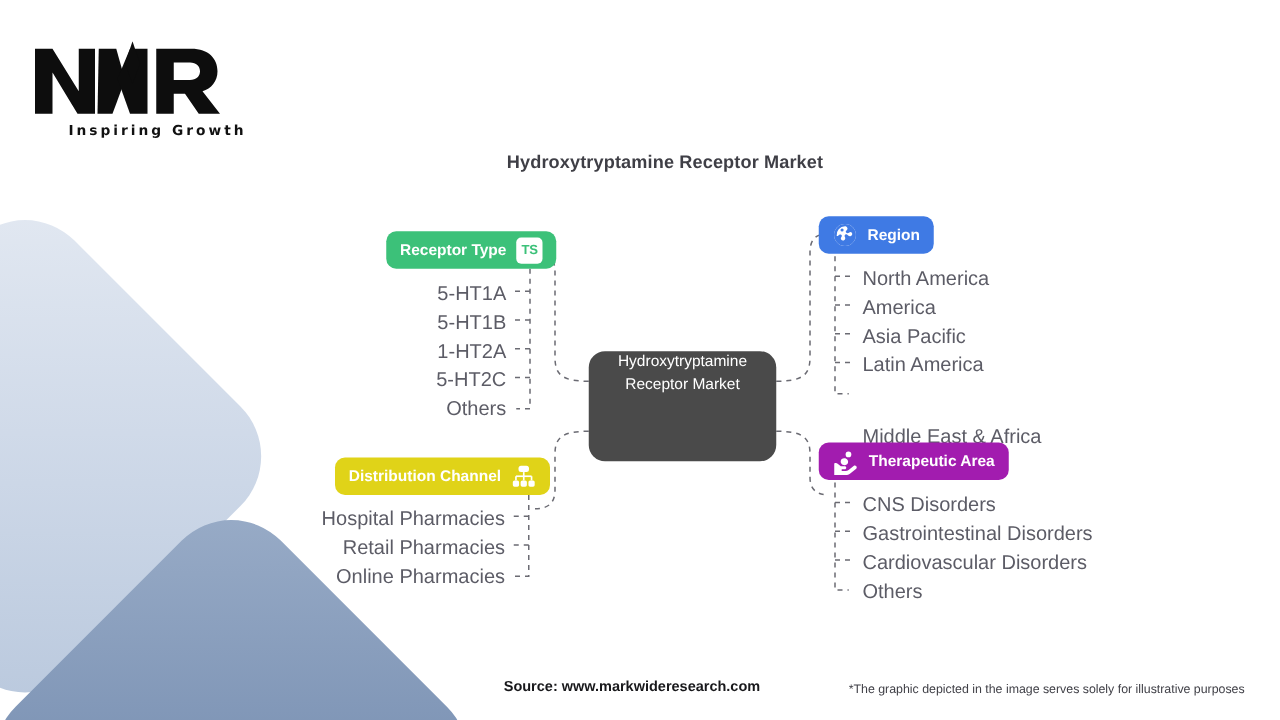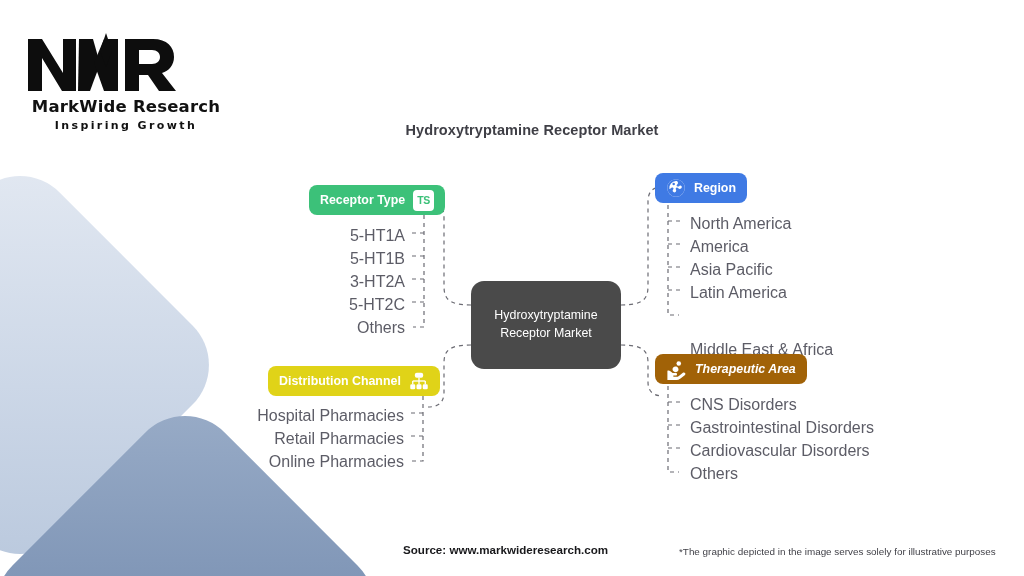--- a/index.html
+++ b/index.html
@@ -48,40 +48,40 @@
   }
 
   
   #connectors { position: absolute; inset: 0; z-index: 1; }
 
   
   #center-node {
     position: absolute; left: 471px; top: 281px;
     width: 150px; height: 88px;
     background: #4a4a4a; border-radius: 13px;
-    display: flex; align-items: center; justify-content: center;
+    display: flex; justify-content: center;
     color: #fff; font-size: 12.4px; line-height: 1.45; text-align: center;
     z-index: 4; padding: 0 8px;
   }
 
   
   .badge {
     position: absolute; z-index: 4;
     display: inline-flex; align-items: center; gap: 8px;
     height: 30px; padding: 0 11px;
     border-radius: 8px;
     color: #fff; font-size: 12.4px; font-weight: 700;
     white-space: nowrap;
   }
   .badge .ico { display: inline-flex; align-items: center; justify-content: center; }
 
   #badge-receptor-type   { left: 309px; top: 185px; background: #3cc179; }
   #badge-region          { left: 655px; top: 173px; background: #3f7ae4; }
   #badge-distribution    { left: 268px; top: 366px; background: #e0d318; }
-  #badge-therapeutic     { left: 655px; top: 354px; background: #a16207; font-style: italic; }
+  #badge-therapeutic     { left: 655px; top: 354px; background: #a21caf; }
 
   
   .ts-chip {
     width: 21px; height: 21px; border-radius: 4px; background: #fff;
     display: flex; align-items: center; justify-content: center;
     font-size: 10.5px; font-weight: 700; color: #3cc179; letter-spacing: -.3px;
   }
 
   
   .leaf {
@@ -113,21 +113,20 @@
     <svg id="logo-mark" width="170" height="62" viewBox="0 0 170 62">
       <g fill="#0d0d0d">
         <path d="M2 58 L2 6 L16 6 L37 40 L37 6 L50 6 L50 58 L36 58 L16 25 L16 58 Z"></path>
         <path d="M56 6 L70 6 L79 34 L88 6 L100 6 L86 58 L73 58 Z" opacity="0"></path>
         <path d="M53 6 L67 6 L74 31 L64 58 L52 58 Z"></path>
         <path d="M78 6 L92 6 L92 58 L78 58 L68 30 Z"></path>
         <path d="M74 18 L80 0 L86 18 L80 34 Z"></path>
         <path d="M99 6 L127 6 C141 6 148 14 148 24 C148 32 143 38 136 40 L150 58 L133 58 L122 42 L113 42 L113 58 L99 58 Z M113 17 L113 31 L126 31 C131 31 134 28 134 24 C134 20 131 17 126 17 Z"></path>
       </g>
     </svg>
-    <div class="logo-line1">MarkWide Research</div>
     <div class="logo-line2">Inspiring Growth</div>
   </div>
 
   <div id="chart-title">Hydroxytryptamine Receptor Market</div>
 
   <svg id="connectors" width="1024" height="576" viewBox="0 0 1024 576">
     <g fill="none" stroke="#6b6b73" stroke-width="1.2" stroke-dasharray="4 4" stroke-linecap="butt">
 
       <path d="M471 305 C 450 305 444 300 444 286 L444 218 C444 205 438 200 428 200"></path>
 
@@ -208,21 +207,21 @@
         <circle cx="14.6" cy="5.2" r="2.6"></circle>
         <path d="M8.2 9.6c1.7-1.5 4.4-1.3 5.6.6.9 1.4.5 3.2-.8 4.2-1.5 1.2-3.7.9-4.8-.6-1-1.3-.9-3.1 0-4.2Z"></path>
         <path d="M1.6 13.4c1.2-.7 2.5-.3 3.4.5l2.6 2.2h3.6c.8 0 1.4.6 1.4 1.3 0 .8-.6 1.4-1.4 1.4H8.4v1.6h3.5c1 0 2-.4 2.8-1l4.6-3.6c.8-.6 1.9-.5 2.5.3.6.8.4 1.9-.4 2.5l-5.2 4c-1.2.9-2.7 1.4-4.2 1.4H1.6Z"></path>
       </svg>
     </span>
     <span>Therapeutic Area</span>
   </div>
 
   <div class="leaf left" style="left:405px; top:228px;">5-HT1A</div>
   <div class="leaf left" style="left:405px; top:251px;">5-HT1B</div>
-  <div class="leaf left" style="left:405px; top:274px;">3-HT2A</div>
+  <div class="leaf left" style="left:405px; top:274px;">1-HT2A</div>
   <div class="leaf left" style="left:405px; top:297px;">5-HT2C</div>
   <div class="leaf left" style="left:405px; top:320px;">Others</div>
 
   <div class="leaf right" style="left:690px; top:216px;">North America</div>
   <div class="leaf right" style="left:690px; top:239px;">America</div>
   <div class="leaf right" style="left:690px; top:262px;">Asia Pacific</div>
   <div class="leaf right" style="left:690px; top:285px;">Latin America</div>
   <div class="leaf right" style="left:690px; top:308px;margin-top:34px;">Middle East &amp; Africa</div>
 
   <div class="leaf left" style="left:404px; top:408px;">Hospital Pharmacies</div>

